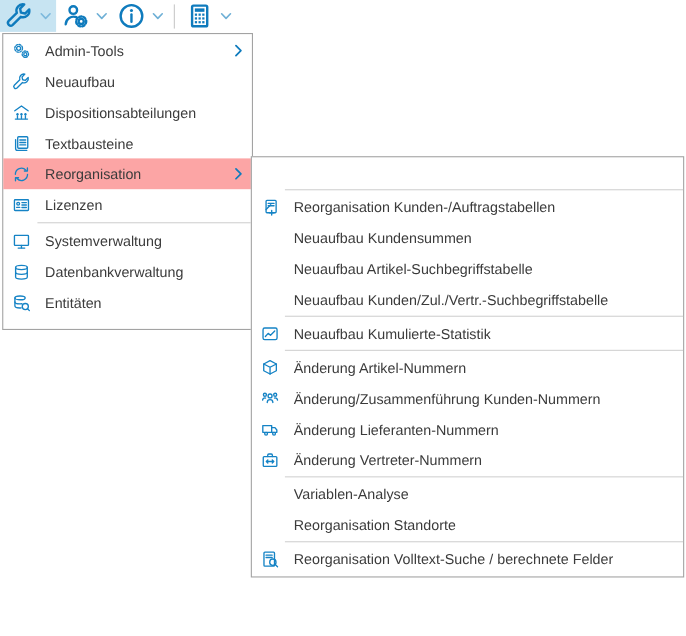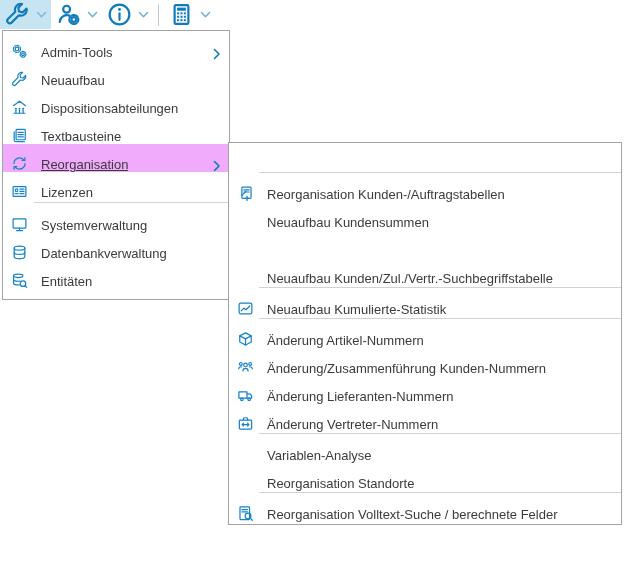--- a/index.html
+++ b/index.html
@@ -23,22 +23,22 @@
   .tbtn { height: 29px; display: flex; align-items: center; padding: 0 4px 0 5px; cursor: default; }
   .tbtn.selected { background: #c7e4f2; }
   .tbtn .chev { margin-left: 6px; }
   .tdivider { width: 1px; height: 22px; background: #c9c9c9; margin: 0 5px; }
 
   
   .panel { position: absolute; background: #ffffff; border: 1px solid #a3a3a3; }
   .menu-panel { left: 2px; top: 30px; width: 228px; padding: 1px 0 10px 0; z-index: 1; }
   .submenu-panel { left: 228px; top: 142px; width: 394px; padding: 0 0 2px 0; z-index: 2; }
 
-  .mi { display: flex; align-items: flex-end; height: 28px; padding: 0 6px 0 6px; cursor: default; }
-  .mi.hl { background: #f0abfc; text-decoration: underline; }
+  .mi { display: flex; align-items: center; height: 28px; padding: 0 6px 0 6px; cursor: default; }
+  .mi.hl { background: #fca5a5; }
   .mi .icell { width: 20px; height: 17px; display: flex; align-items: center; justify-content: center; flex: none; }
   .mi .lbl { margin-left: 12px; white-space: nowrap; overflow: hidden; }
   .mi .arrow { margin-left: auto; flex: none; padding-right: 2px; }
   .sep { height: 1px; background: #d2d2d2; margin: 1px 0 1px 31px; }
   .submenu-panel .sep { margin: 1px 0 1px 30px; }
   .menu-panel .sep { margin: 2px 1px 2px 31px; }
 </style>
 </head>
 <body>
 
@@ -263,20 +263,21 @@
 
 
 
   <div class="mi">
     <span class="icell"></span>
     <span class="lbl">Neuaufbau Kundensummen</span>
   </div>
 
   <div class="mi">
     <span class="icell"></span>
+    <span class="lbl">Neuaufbau Artikel-Suchbegriffstabelle</span>
   </div>
 
   <div class="mi">
     <span class="icell"></span>
     <span class="lbl">Neuaufbau Kunden/Zul./Vertr.-Suchbegriffstabelle</span>
   </div>
   <div class="sep"></div>
 
   <div class="mi">
     <span class="icell">

